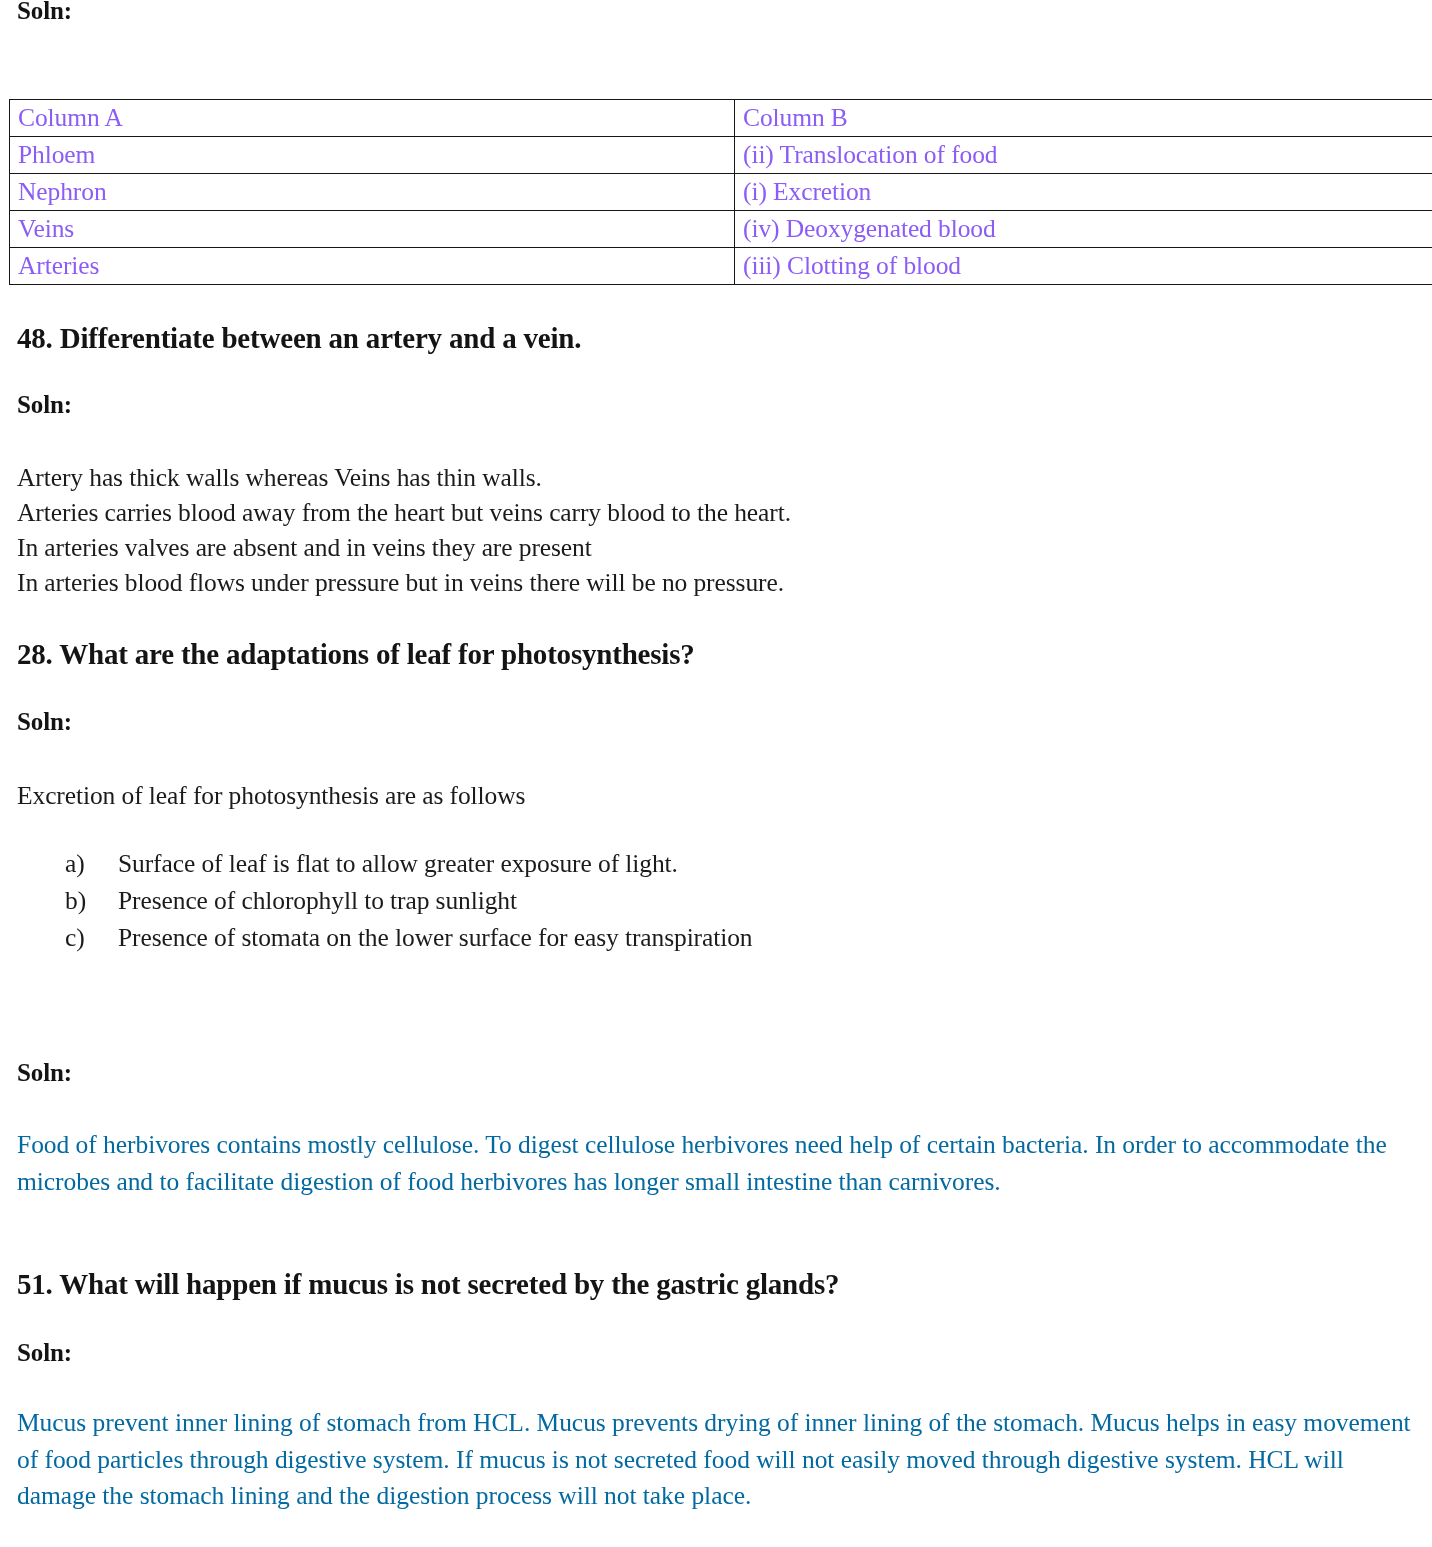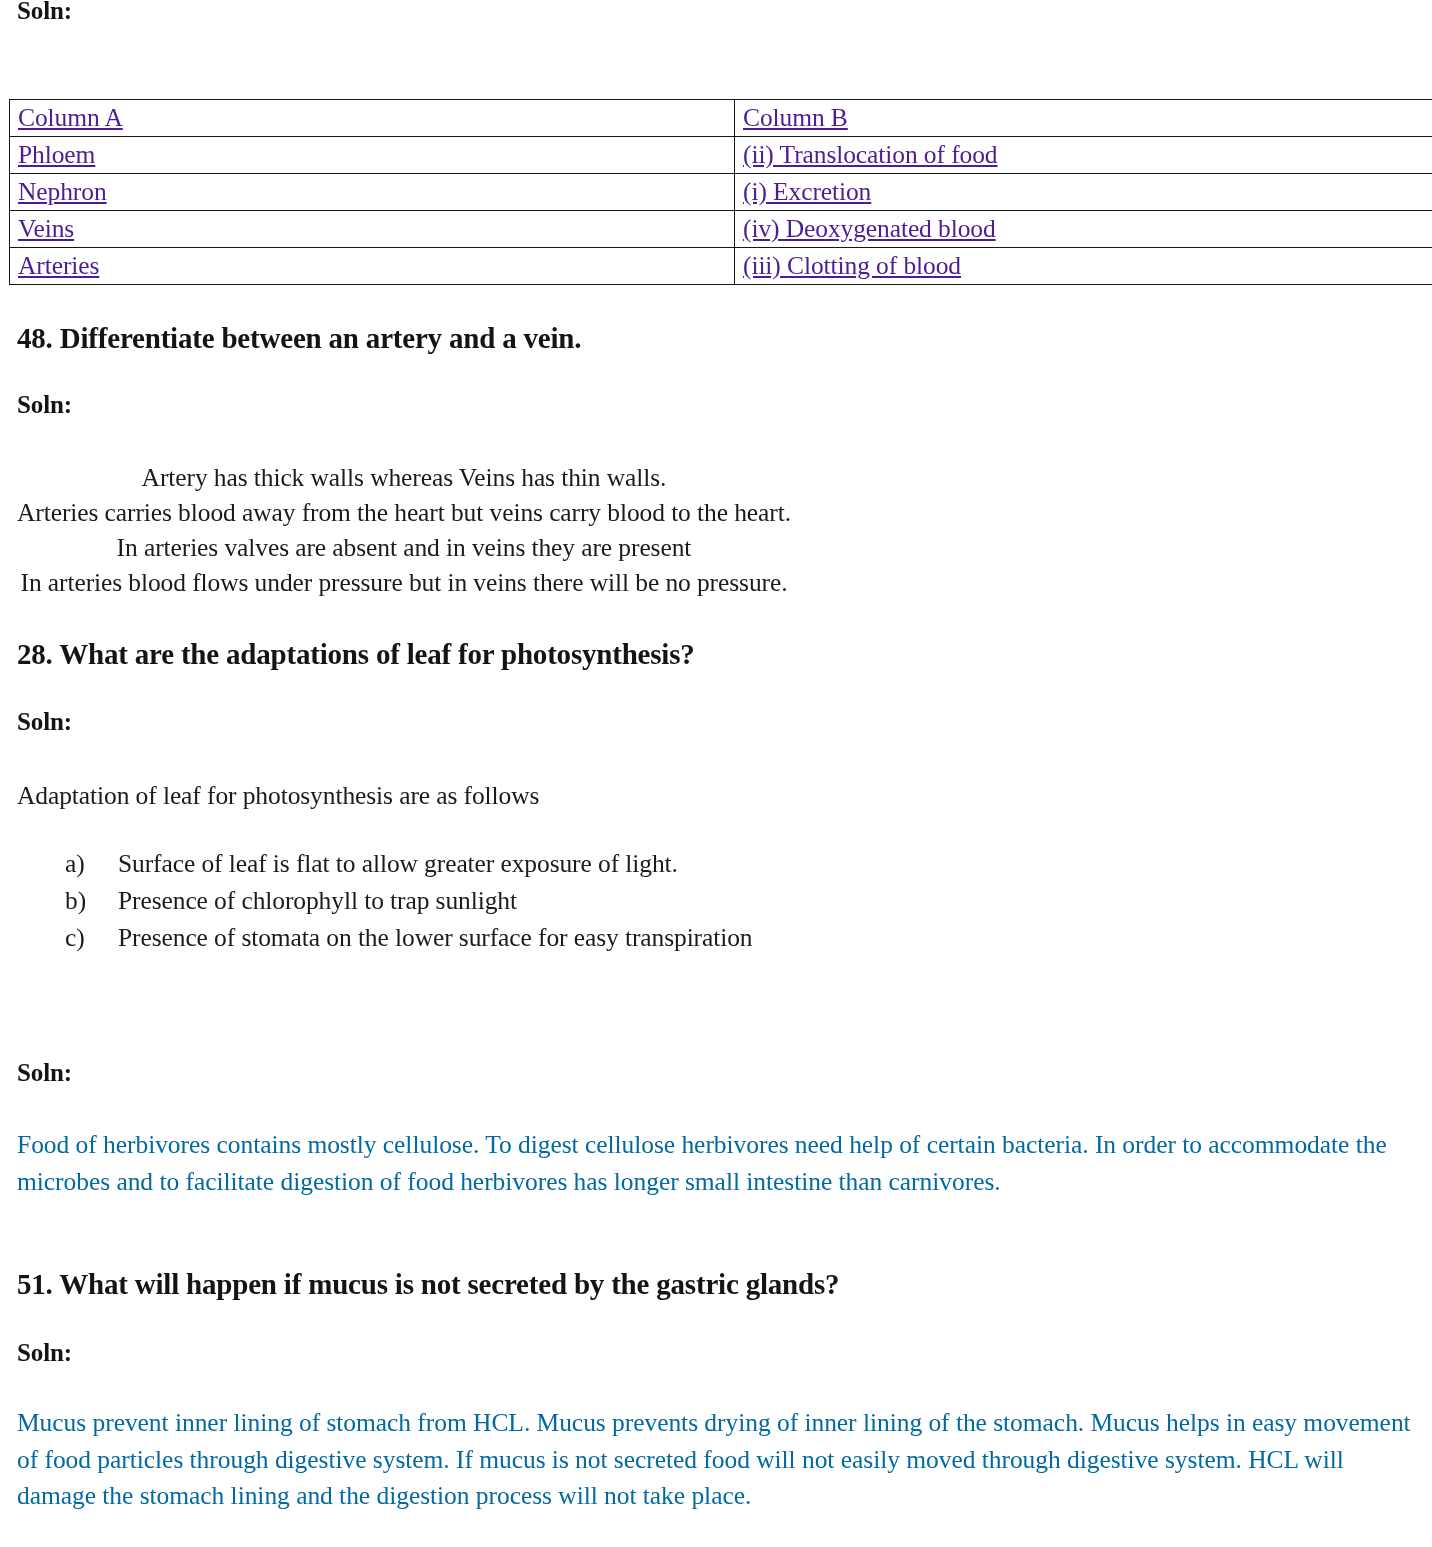--- a/index.html
+++ b/index.html
@@ -39,21 +39,20 @@
     letter-spacing: -0.2px;
   }
 
   
   .body-line {
     font-size: 25.5px;
     line-height: 35px;
     color: #1b1b1b;
     letter-spacing: -0.1px;
     white-space: nowrap;
-    text-align: center;
   }
   .para {
     font-size: 25.5px;
     line-height: 36.5px;
     color: #0369a1;
     letter-spacing: -0.05px;
     width: 1404px;
     text-align: left;
   }
 
@@ -64,25 +63,24 @@
     table-layout: fixed;
     margin: 0;
   }
   .match-table td {
     border: 1.6px solid #161616;
     padding: 2px 0 3px 8px;
     font-size: 25.5px;
     line-height: 31px;
     height: 31px;
     vertical-align: middle;
-    color: #4c1d95;
+    color: #8b5cf6;
     letter-spacing: -0.1px;
     white-space: nowrap;
     overflow: hidden;
-    text-decoration: underline;
   }
   .col-a { width: 716px; }
   .col-b { width: 697px; }
 
   
   .letter-list {
     list-style: none;
     margin: 0;
     padding: 0;
   }
@@ -146,21 +144,21 @@
     <div class="body-line">Artery has thick walls whereas Veins has thin walls.</div>
     <div class="body-line">Arteries carries blood away from the heart but veins carry blood to the heart.</div>
     <div class="body-line">In arteries valves are absent and in veins they are present</div>
     <div class="body-line">In arteries blood flows under pressure but in veins there will be no pressure.</div>
   </div>
 
   <div class="block q-heading" style="top:638px;">28. What are the adaptations of leaf for photosynthesis?</div>
 
   <div class="block soln-label" style="top:709px;">Soln:</div>
 
-  <div class="block body-line" style="top:778px;">Adaptation of leaf for photosynthesis are as follows</div>
+  <div class="block body-line" style="top:778px;">Excretion of leaf for photosynthesis are as follows</div>
 
   <div class="block" style="top:845px;">
     <ul class="letter-list">
       <li>
         <span class="marker">a)</span>
         <span class="item-text">Surface of leaf is flat to allow greater exposure of light.</span>
       </li>
       <li>
         <span class="marker">b)</span>
         <span class="item-text">Presence of chlorophyll to trap sunlight</span>

